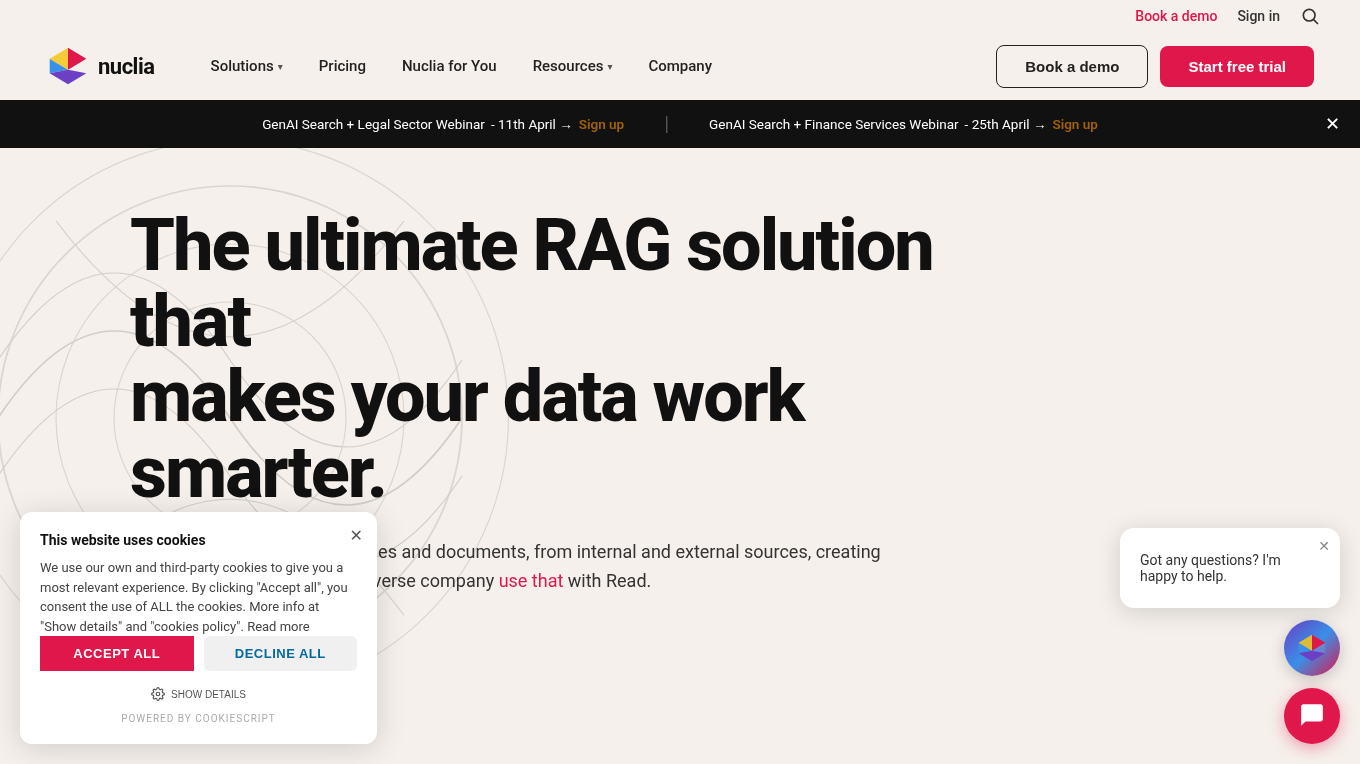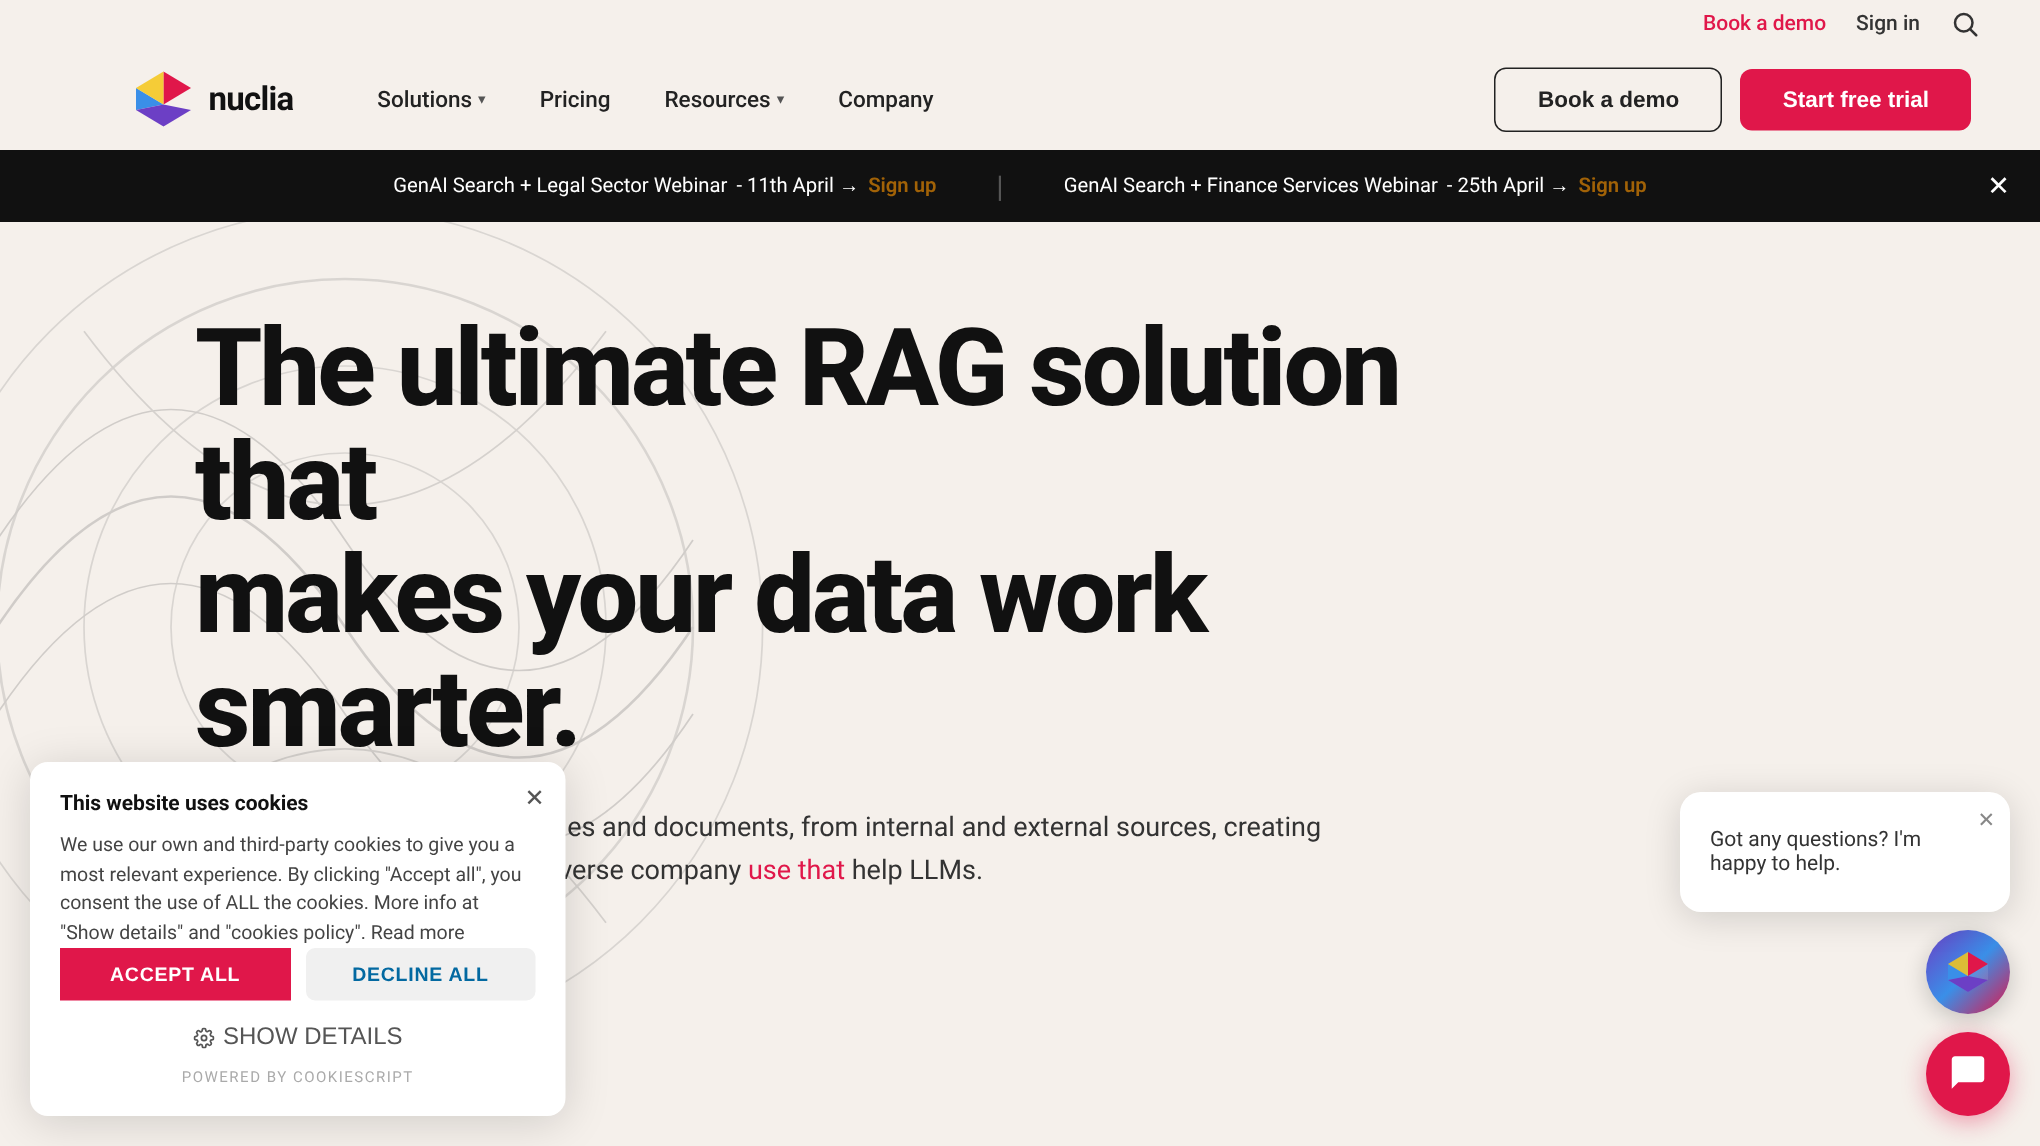--- a/index.html
+++ b/index.html
@@ -38,21 +38,20 @@
     }
 
     
     .navbar {
       display: flex;
       align-items: center;
       padding: 0 46px;
       height: 68px;
       background: #f5f0eb;
       border-bottom: none;
-      margin-left: 41px;
     }
     .logo {
       display: flex;
       align-items: center;
       gap: 8px;
       text-decoration: none;
       margin-right: 40px;
     }
     .logo-text {
       font-size: 22px;
@@ -270,21 +269,21 @@
       cursor: pointer;
       text-transform: uppercase;
       letter-spacing: 0.5px;
     }
     .cookie-show-details {
       display: flex;
       align-items: center;
       justify-content: center;
       gap: 6px;
       color: #555;
-      font-size: 16px;
+      font-size: 10px;
       cursor: pointer;
       background: none;
       border: none;
       width: 100%;
       padding: 4px;
     }
     .cookie-powered {
       text-align: center;
       font-size: 10px;
       color: #aaa;
@@ -382,20 +381,23 @@
   </a>
   <div class="nav-links">
     <a class="nav-item">
       <span>Solutions</span>
       <span class="chevron">▾</span>
     </a>
     <a class="nav-item">
       <span>Pricing</span>
     </a>
     <a class="nav-item">
+      <span>Nuclia for You</span>
+    </a>
+    <a class="nav-item">
       <span>Resources</span>
       <span class="chevron">▾</span>
     </a>
     <a class="nav-item">
       <span>Company</span>
     </a>
   </div>
   <div class="nav-ctas">
     <button class="btn-book-demo">Book a demo</button>
     <button class="btn-start-trial">Start free trial</button>
@@ -431,21 +433,21 @@
     <path d="M100,80 Q250,280 400,80" stroke="#777" stroke-width="1" fill="none"></path>
     <path d="M100,420 Q250,220 400,420" stroke="#777" stroke-width="1" fill="none"></path>
   </svg>
 
   <div class="hero-content">
     <h1 class="hero-title">
       <span>The ultimate RAG solution that</span><br>
       <span>makes your data work smarter.</span>
     </h1>
     <p class="hero-subtitle">
-      <span>Nuclia automatically indexes files and documents, from internal and external sources, creating an AI-Knowledge hub to fuel diverse company </span><a class="highlight">use that</a><span> help LLMs.</span>
+      <span>Nuclia automatically indexes files and documents, from internal and external sources, creating an AI-Knowledge hub to fuel diverse company </span><a class="highlight">use that</a><span> with Read.</span>
     </p>
     <a href="#" class="btn-hero-trial">Start free trial</a>
   </div>
 </section>
 
 <div class="cookie-banner">
   <div class="cookie-title">This website uses cookies</div>
   <button class="cookie-close">✕</button>
   <p class="cookie-body">
     <span>We use our own and third-party cookies to give you a most relevant experience. By clicking "Accept all", you consent the use of ALL the cookies. More info at "Show details" and "cookies policy". Read more</span>

